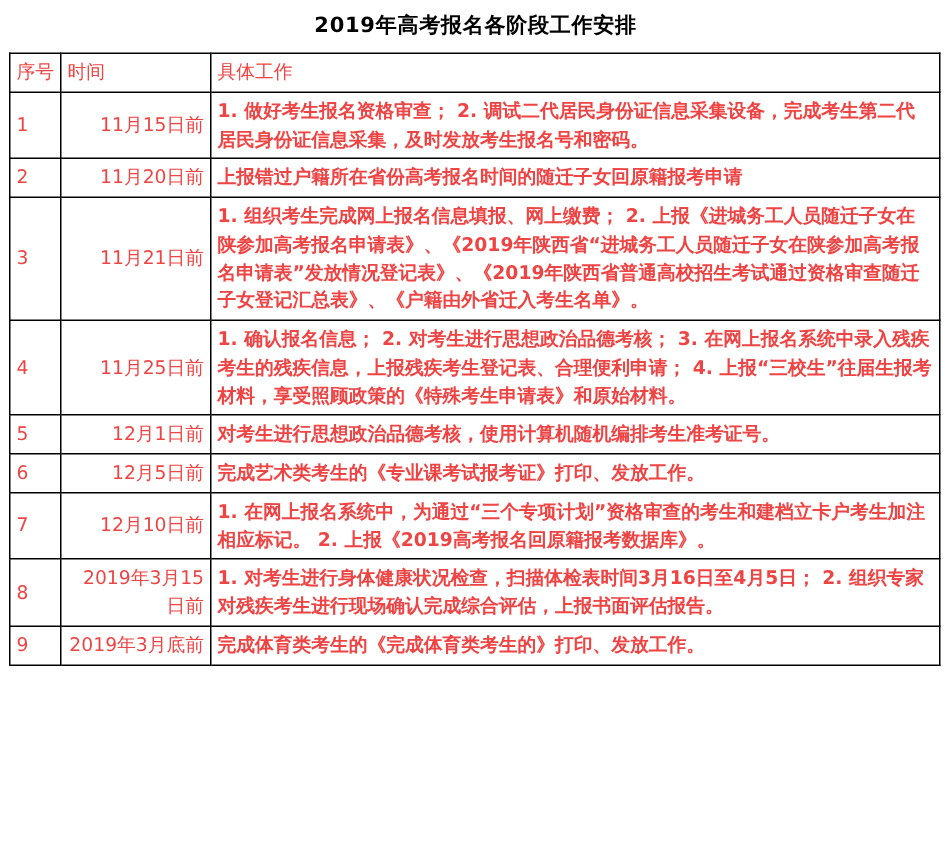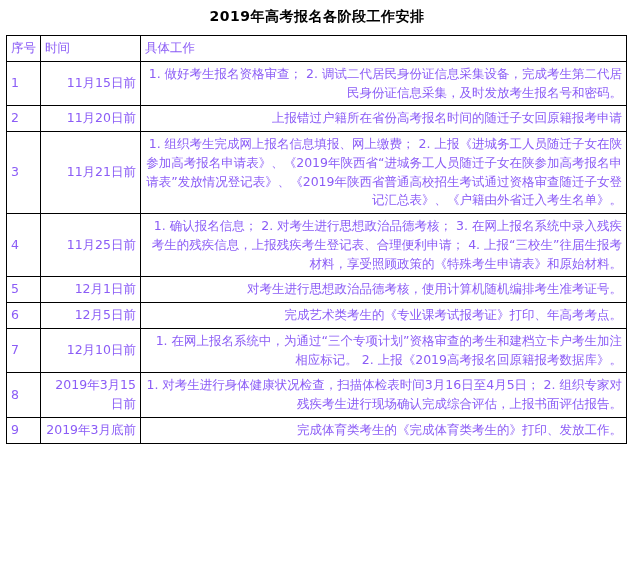--- a/index.html
+++ b/index.html
@@ -35,41 +35,42 @@
     margin: 0 6px;
     table-layout: fixed;
   }
   table.schedule th,
   table.schedule td {
     border: 1px solid #000000;
     vertical-align: middle;
     font-size: 12.5px;
     line-height: 1.5;
     padding: 3px 4px;
-    color: #8b5cf6;
+    color: #ef4444;
   }
   table.schedule th {
     font-weight: normal;
     text-align: left;
   }
   col.c-no { width: 34px; }
   col.c-time { width: 100px; }
   col.c-work { width: 486px; }
 
   td.no, th.no {
     text-align: left;
     padding-left: 5px;
   }
   td.time, th.time {
     text-align: right;
   }
   td.work, th.work {
-    text-align: right;
+    text-align: left;
     padding-left: 6px;
     padding-right: 5px;
+    font-weight: bold;
   }
   th.head {
     padding-top: 5px;
     padding-bottom: 5px;
   }
 </style>
 </head>
 <body>
 
 <div class="page">
@@ -111,21 +112,21 @@
         <td class="work">1. 确认报名信息；  2. 对考生进行思想政治品德考核；  3. 在网上报名系统中录入残疾考生的残疾信息，上报残疾考生登记表、合理便利申请；  4. 上报“三校生”往届生报考材料，享受照顾政策的《特殊考生申请表》和原始材料。</td>
       </tr>
       <tr>
         <td class="no">5</td>
         <td class="time">12月1日前</td>
         <td class="work">对考生进行思想政治品德考核，使用计算机随机编排考生准考证号。</td>
       </tr>
       <tr>
         <td class="no">6</td>
         <td class="time">12月5日前</td>
-        <td class="work">完成艺术类考生的《专业课考试报考证》打印、年高考考点。</td>
+        <td class="work">完成艺术类考生的《专业课考试报考证》打印、发放工作。</td>
       </tr>
       <tr>
         <td class="no">7</td>
         <td class="time">12月10日前</td>
         <td class="work">1. 在网上报名系统中，为通过“三个专项计划”资格审查的考生和建档立卡户考生加注相应标记。  2. 上报《2019高考报名回原籍报考数据库》。</td>
       </tr>
       <tr>
         <td class="no">8</td>
         <td class="time">2019年3月15日前</td>
         <td class="work">1. 对考生进行身体健康状况检查，扫描体检表时间3月16日至4月5日；  2. 组织专家对残疾考生进行现场确认完成综合评估，上报书面评估报告。</td>

